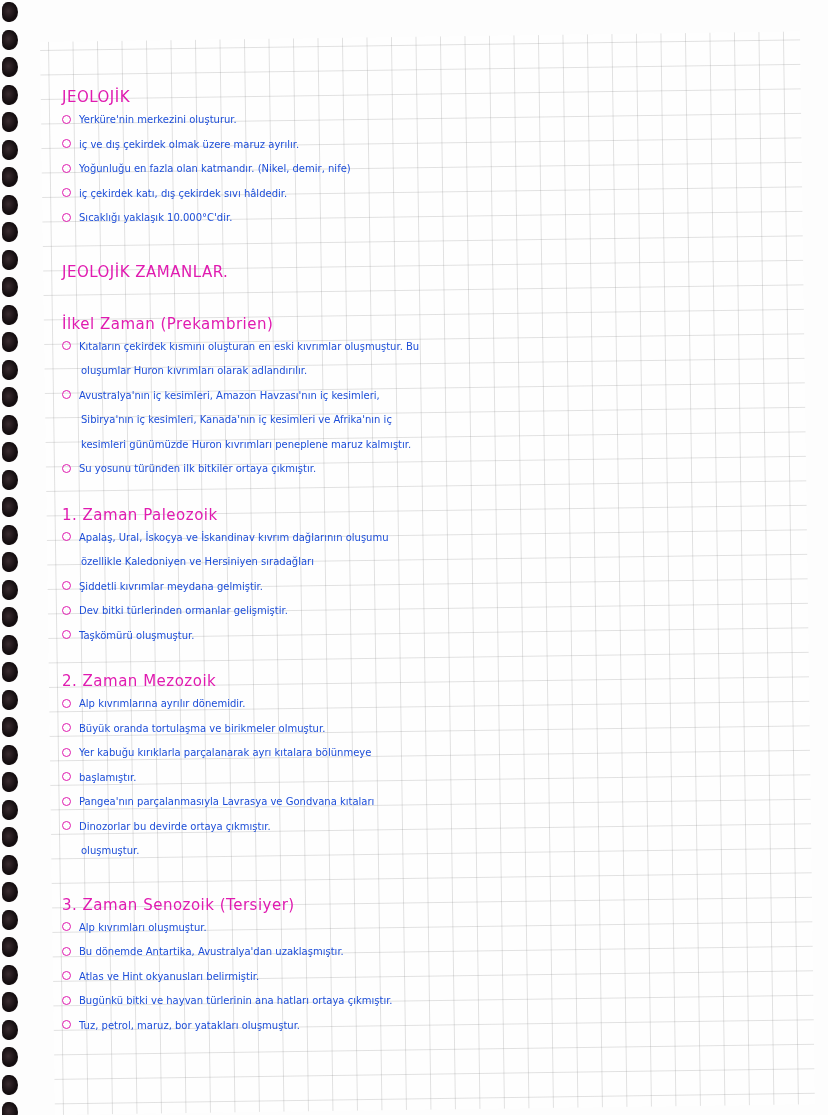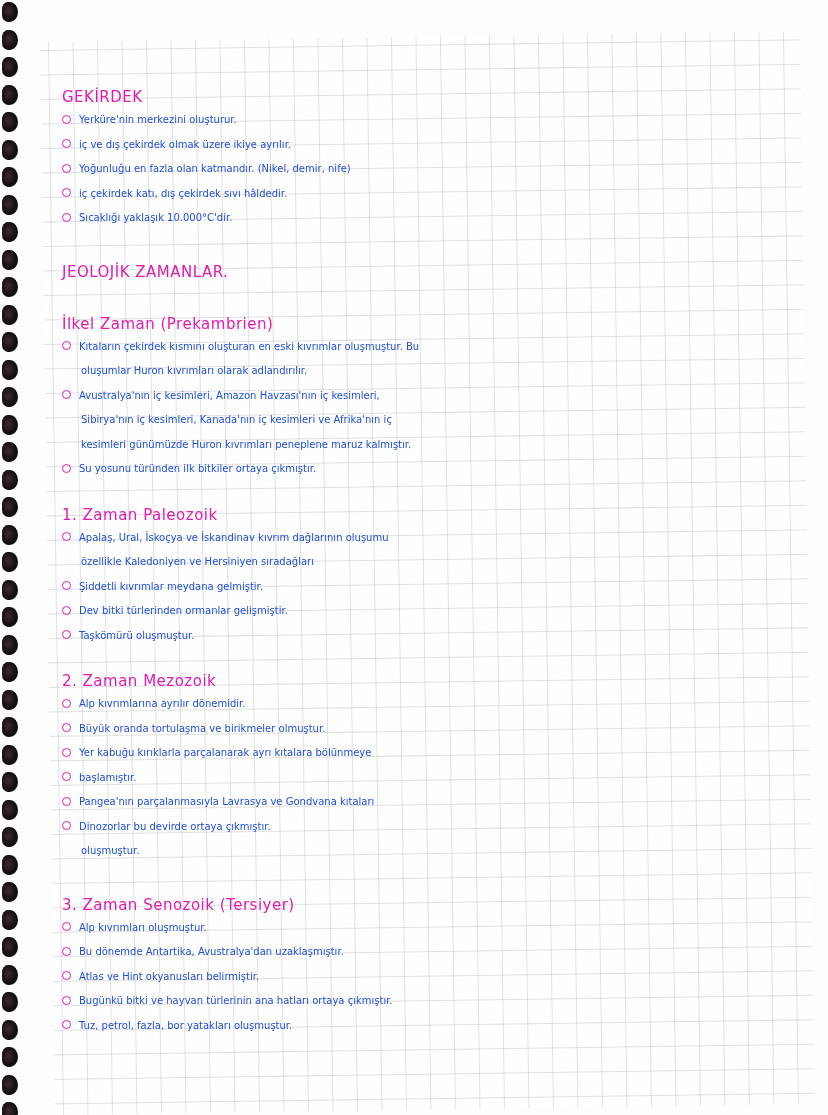--- a/index.html
+++ b/index.html
@@ -99,24 +99,24 @@
     <div class="ring" style="top: 1047px;"></div>
     <div class="ring" style="top: 1074.5px;"></div>
     <div class="ring" style="top: 1102px;"></div>
   </div>
 
 <div class="page"></div>
 
 <div class="content">
 
   <section>
-    <div class="heading">GEKİRDEK</div>
+    <div class="heading">JEOLOJİK</div>
     <div>
         <div class="line"><span class="bullet"></span><span>Yerküre'nin merkezini oluşturur.</span></div>
-        <div class="line"><span class="bullet"></span><span>iç ve dış çekirdek olmak üzere ikiye ayrılır.</span></div>
+        <div class="line"><span class="bullet"></span><span>iç ve dış çekirdek olmak üzere maruz ayrılır.</span></div>
         <div class="line"><span class="bullet"></span><span>Yoğunluğu en fazla olan katmandır. (Nikel, demir, nife)</span></div>
         <div class="line"><span class="bullet"></span><span>iç çekirdek katı, dış çekirdek sıvı hâldedir.</span></div>
         <div class="line"><span class="bullet"></span><span>Sıcaklığı yaklaşık 10.000°C'dir.</span></div>
       </div>
   </section>
 
   <div class="gap-l"></div>
   <div class="heading">JEOLOJİK ZAMANLAR.</div>
   <div class="gap-l"></div>
 
@@ -162,17 +162,17 @@
 
   <div class="gap-l"></div>
 
   <section>
     <div class="heading">3. Zaman Senozoik (Tersiyer)</div>
     <div>
         <div class="line"><span class="bullet"></span><span>Alp kıvrımları oluşmuştur.</span></div>
         <div class="line"><span class="bullet"></span><span>Bu dönemde Antartika, Avustralya'dan uzaklaşmıştır.</span></div>
         <div class="line"><span class="bullet"></span><span>Atlas ve Hint okyanusları belirmiştir.</span></div>
         <div class="line"><span class="bullet"></span><span>Bugünkü bitki ve hayvan türlerinin ana hatları ortaya çıkmıştır.</span></div>
-        <div class="line"><span class="bullet"></span><span>Tuz, petrol, fazla, bor yatakları oluşmuştur.</span></div>
+        <div class="line"><span class="bullet"></span><span>Tuz, petrol, maruz, bor yatakları oluşmuştur.</span></div>
       </div>
   </section>
 
 </div>
 
 </body></html>

